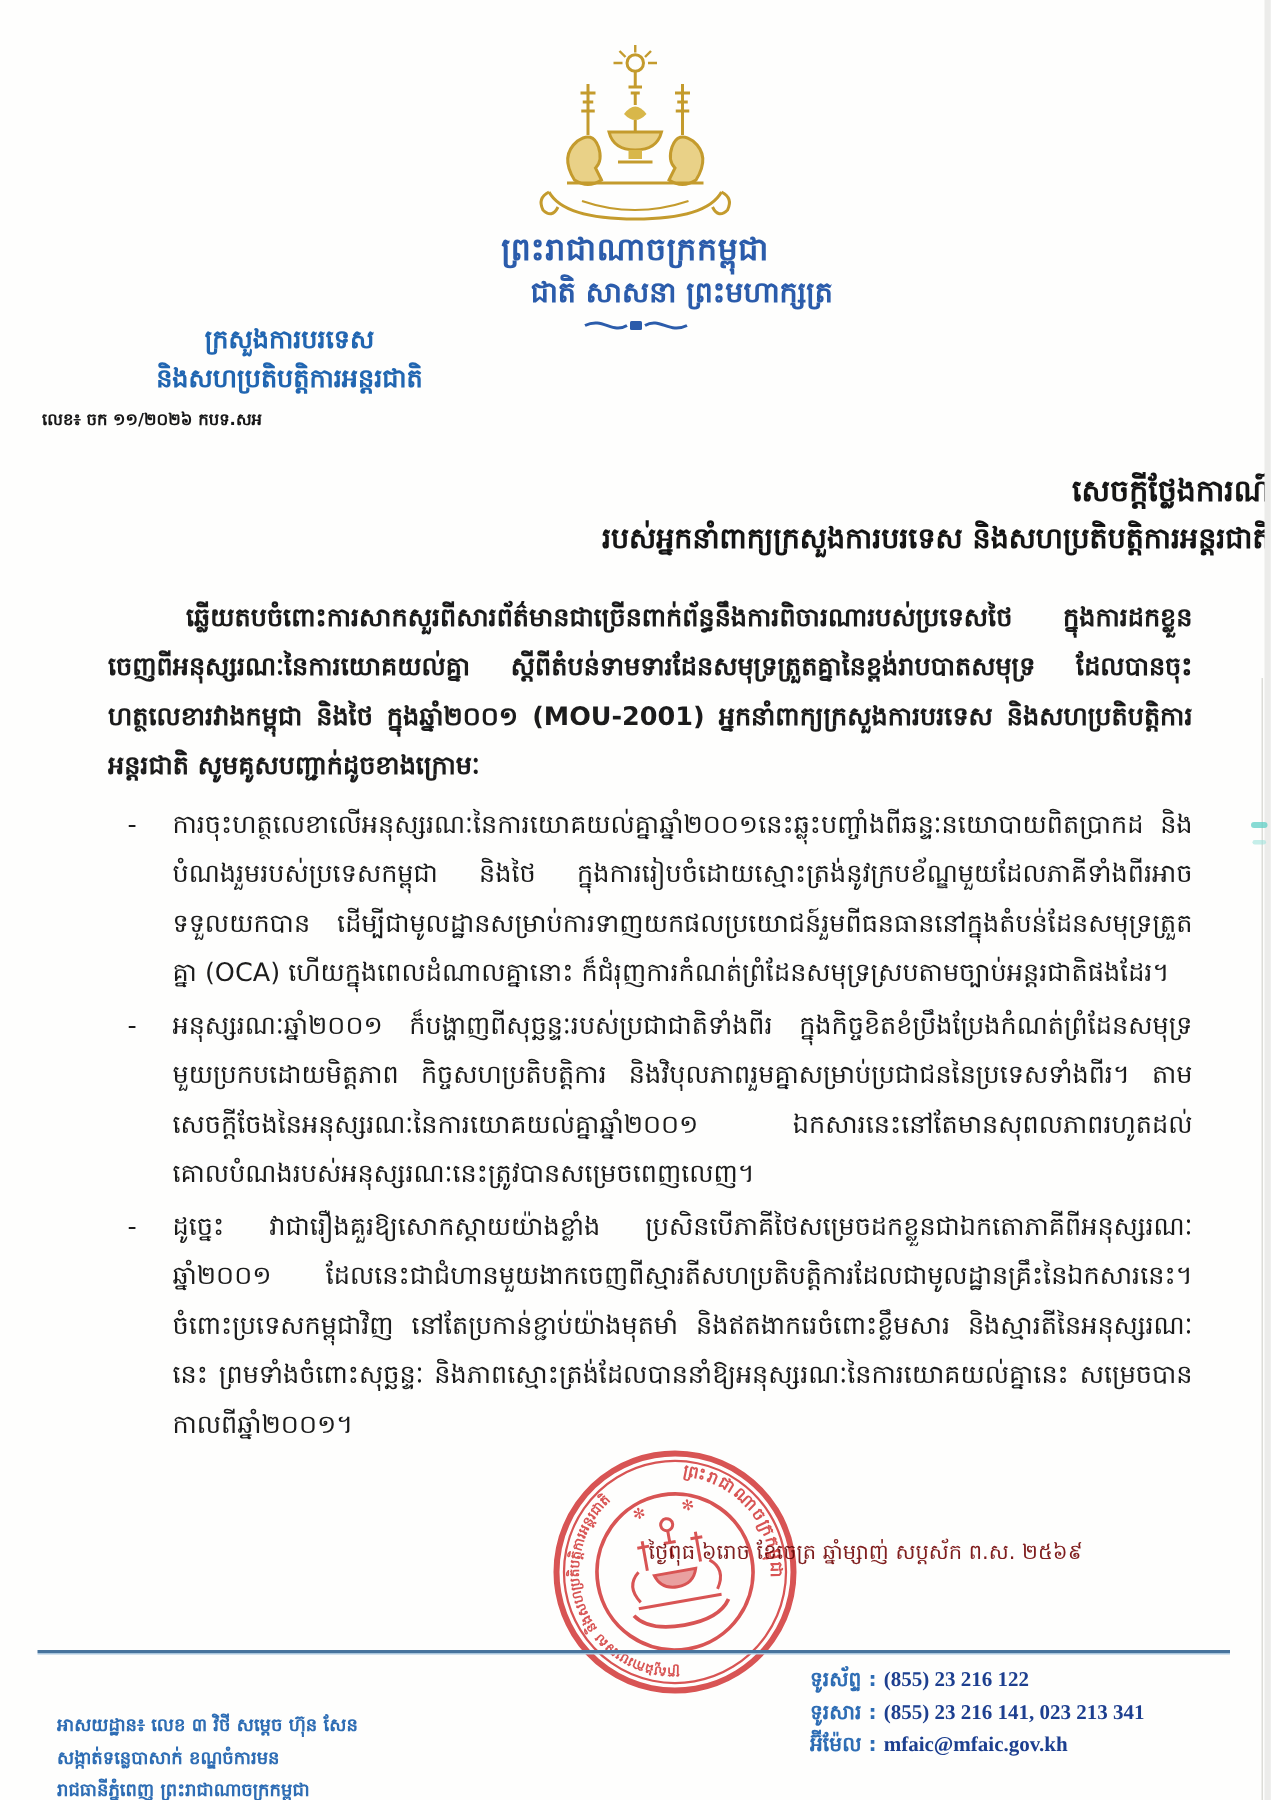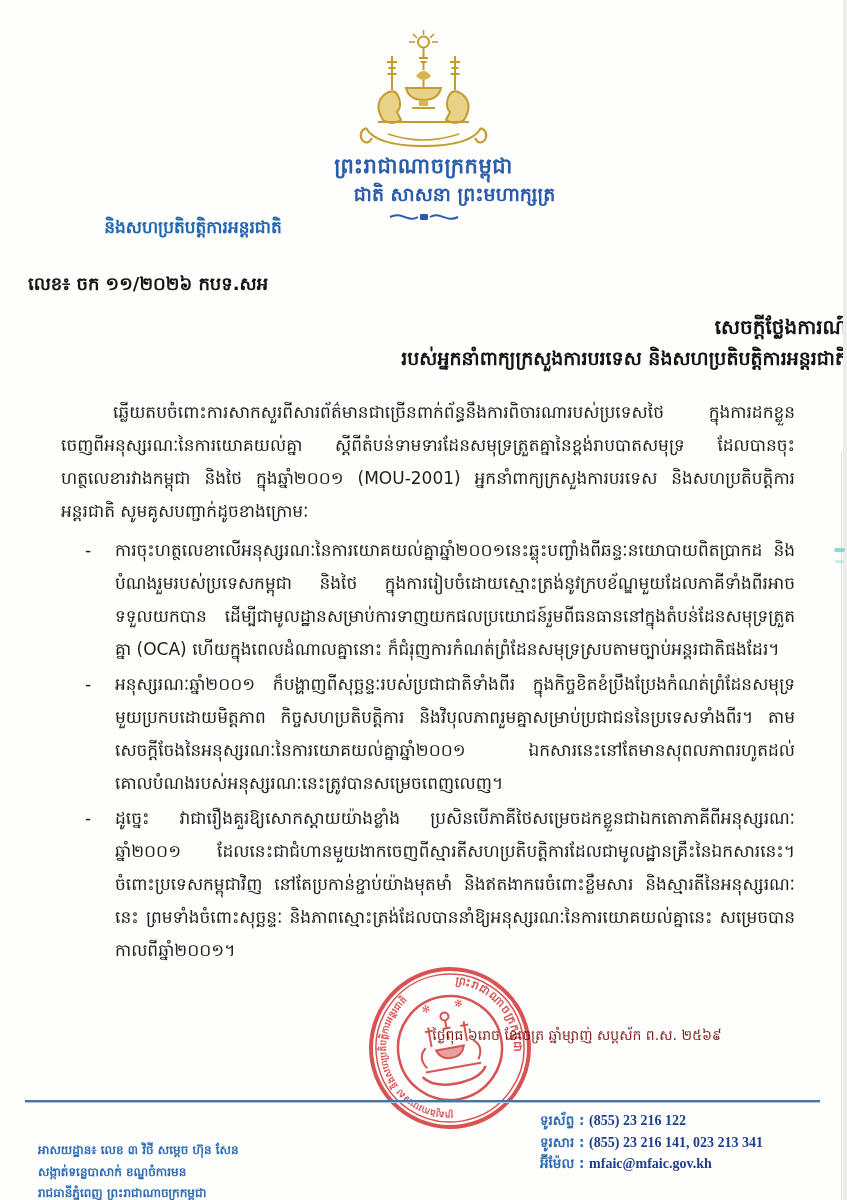--- a/index.html
+++ b/index.html
@@ -11,29 +11,29 @@
   
   .arms{position:absolute;left:336px;top:28px;width:175px;height:122px;}
   .motto{position:absolute;left:0;width:847px;text-align:center;font-weight:bold;color:#2b5cab;}
   .motto1{top:152px;font-size:21px;letter-spacing:.5px;}
   .motto2{top:182px;font-size:19px;padding-left:31px;}
   .motto-divider{position:absolute;left:388px;top:210px;width:72px;height:14px;}
   
   .ministry{position:absolute;left:28px;top:214px;width:330px;text-align:center;
     font-weight:bold;color:#2166b1;font-size:17px;line-height:26px;}
   .refno{position:absolute;left:28px;top:272px;width:360px;text-align:left;
-    font-weight:bold;color:#161616;font-size:18px;}
+    font-weight:bold;color:#161616;font-size:11px;}
   
   .doc-title{position:absolute;left:0;width:847px;text-align:right;font-weight:bold;color:#151515;}
   .title1{top:314px;font-size:20px;}
   .title2{top:346px;font-size:19px;}
   
   .doc-body{position:absolute;left:57px;top:396px;width:738px;
     font-size:17px;line-height:33px;text-align:justify;color:#1c1c1c;}
-  .intro{text-indent:52px;margin:0 0 6px 4px;}
+  .intro{text-indent:52px;margin:0 0 6px 15px;font-weight:bold;}
   .bullet{display:flex;margin:0 0 2px 0;}
   .bullet .dash{flex:0 0 30px;padding-left:28px;box-sizing:content-box;text-align:left;}
   .bullet .btxt{flex:1;text-align:justify;margin:0;}
   
   .date-block{position:absolute;left:352px;top:1018px;width:450px;text-align:center;
     font-size:14px;line-height:34px;color:#7f1d1d;}
   
   .stamp{position:absolute;left:366px;top:964px;width:168px;height:168px;
     opacity:.88;mix-blend-mode:multiply;transform:rotate(-10deg);}
   
@@ -91,20 +91,21 @@
 
   <div class="motto motto1">ព្រះរាជាណាចក្រកម្ពុជា</div>
   <div class="motto motto2">ជាតិ សាសនា ព្រះមហាក្សត្រ</div>
   <svg class="motto-divider" viewBox="0 0 72 14" fill="none" stroke="#2b5cab" stroke-width="2">
     <path d="M2 7 C14 1 20 13 30 7"></path>
     <path d="M42 7 C52 1 58 13 70 7"></path>
     <rect x="32" y="4" width="8" height="6" rx="1" fill="#2b5cab" stroke="none"></rect>
   </svg>
 
   <div class="ministry">
+    <div>ក្រសួងការបរទេស</div>
     <div>និងសហប្រតិបត្តិការអន្តរជាតិ</div>
   </div>
   <div class="refno">លេខ៖ ចក ១១/២០២៦ កបទ.សអ</div>
 
   <div class="doc-title title1">សេចក្តីថ្លែងការណ៍</div>
   <div class="doc-title title2">របស់អ្នកនាំពាក្យក្រសួងការបរទេស និងសហប្រតិបត្តិការអន្តរជាតិ</div>
 
   <div class="doc-body">
     <p class="intro">ឆ្លើយតបចំពោះការសាកសួរពីសារព័ត៌មានជាច្រើនពាក់ព័ន្ធនឹងការពិចារណារបស់ប្រទេសថៃ ក្នុងការដកខ្លួនចេញពីអនុស្សរណៈនៃការយោគយល់គ្នា ស្តីពីតំបន់ទាមទារដែនសមុទ្រត្រួតគ្នានៃខ្ពង់រាបបាតសមុទ្រ ដែលបានចុះហត្ថលេខារវាងកម្ពុជា និងថៃ ក្នុងឆ្នាំ២០០១ (MOU-2001) អ្នកនាំពាក្យក្រសួងការបរទេស និងសហប្រតិបត្តិការអន្តរជាតិ សូមគូសបញ្ជាក់ដូចខាងក្រោមៈ</p>
 

